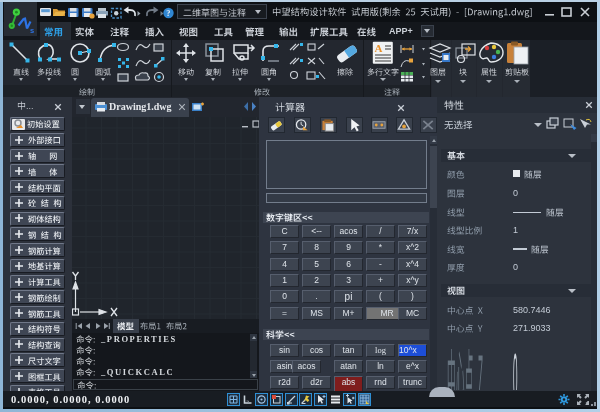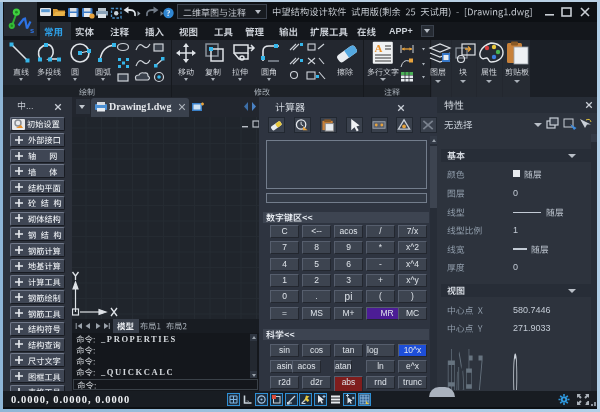--- a/index.html
+++ b/index.html
@@ -608,34 +608,34 @@
 <div class="abs" style="left:366px;top:273.9px;width:29px;height:13px;background:#3d4450;border:1px solid #23272f;border-top-color:#565e6d;border-left-color:#565e6d;color:#dfe4ea;font-size:8.5px;font-family:Liberation Sans;text-align:center;line-height:11px">+</div>
 <div class="abs" style="left:398px;top:273.9px;width:29px;height:13px;background:#3d4450;border:1px solid #23272f;border-top-color:#565e6d;border-left-color:#565e6d;color:#dfe4ea;font-size:8.5px;font-family:Liberation Sans;text-align:center;line-height:11px">x^y</div>
 <div class="abs" style="left:270px;top:290.2px;width:29px;height:13px;background:#3d4450;border:1px solid #23272f;border-top-color:#565e6d;border-left-color:#565e6d;color:#dfe4ea;font-size:8.5px;font-family:Liberation Sans;text-align:center;line-height:11px">0</div>
 <div class="abs" style="left:302px;top:290.2px;width:29px;height:13px;background:#3d4450;border:1px solid #23272f;border-top-color:#565e6d;border-left-color:#565e6d;color:#dfe4ea;font-size:8.5px;font-family:Liberation Sans;text-align:center;line-height:11px">.</div>
 <div class="abs" style="left:334px;top:290.2px;width:29px;height:13px;background:#3d4450;border:1px solid #23272f;border-top-color:#565e6d;border-left-color:#565e6d;color:#dfe4ea;font-size:10px;font-family:Liberation Sans;text-align:center;line-height:11px">pi</div>
 <div class="abs" style="left:366px;top:290.2px;width:29px;height:13px;background:#3d4450;border:1px solid #23272f;border-top-color:#565e6d;border-left-color:#565e6d;color:#dfe4ea;font-size:8.5px;font-family:Liberation Sans;text-align:center;line-height:11px">(</div>
 <div class="abs" style="left:398px;top:290.2px;width:29px;height:13px;background:#3d4450;border:1px solid #23272f;border-top-color:#565e6d;border-left-color:#565e6d;color:#dfe4ea;font-size:8.5px;font-family:Liberation Sans;text-align:center;line-height:11px">)</div>
 <div class="abs" style="left:270px;top:306.5px;width:29px;height:13px;background:#3d4450;border:1px solid #23272f;border-top-color:#565e6d;border-left-color:#565e6d;color:#dfe4ea;font-size:8.5px;font-family:Liberation Sans;text-align:center;line-height:11px">=</div>
 <div class="abs" style="left:302px;top:306.5px;width:29px;height:13px;background:#3d4450;border:1px solid #23272f;border-top-color:#565e6d;border-left-color:#565e6d;color:#dfe4ea;font-size:8.5px;font-family:Liberation Sans;text-align:center;line-height:11px">MS</div>
 <div class="abs" style="left:334px;top:306.5px;width:29px;height:13px;background:#3d4450;border:1px solid #23272f;border-top-color:#565e6d;border-left-color:#565e6d;color:#dfe4ea;font-size:8.5px;font-family:Liberation Sans;text-align:center;line-height:11px">M+</div>
-<div class="abs" style="left:366px;top:306.5px;width:42px;height:13px;background:#4c1d95;border:1px solid #23272f;border-top-color:#565e6d;border-left-color:#565e6d;color:#dfe4ea;font-size:8.5px;font-family:Liberation Sans;text-align:center;line-height:11px">MR</div>
+<div class="abs" style="left:366px;top:306.5px;width:42px;height:13px;background:#737373;border:1px solid #23272f;border-top-color:#565e6d;border-left-color:#565e6d;color:#dfe4ea;font-size:8.5px;font-family:Liberation Sans;text-align:center;line-height:11px">MR</div>
 <div class="abs" style="left:398px;top:306.5px;width:29px;height:13px;background:#3d4450;border:1px solid #23272f;border-top-color:#565e6d;border-left-color:#565e6d;color:#dfe4ea;font-size:8.5px;font-family:Liberation Sans;text-align:center;line-height:11px">MC</div>
 <div class="abs" style="left:263px;top:329px;width:166px;height:11px;background:#3d4451"></div>
 <div style="position:absolute;left:266.0px;top:329.0px;width:30px;height:12px;line-height:0"><svg width="30" height="12" viewBox="0 -9.0 30 12" style="overflow:visible">
       <path d="M4.3 -6.5C4.8 -6.1 5.4 -5.5 5.7 -5.1L6.4 -5.8C6.1 -6.2 5.5 -6.7 5 -7.1ZM4 -4.1C4.5 -3.7 5.2 -3.1 5.4 -2.7L6.2 -3.4C5.9 -3.8 5.2 -4.4 4.7 -4.7ZM3.3 -7.6C2.5 -7.3 1.4 -7 0.4 -6.8C0.5 -6.6 0.6 -6.2 0.6 -6C1 -6 1.3 -6.1 1.7 -6.1V-5.1H0.3V-4.1H1.5C1.2 -3.2 0.7 -2.3 0.2 -1.7C0.4 -1.4 0.6 -1 0.7 -0.7C1 -1.1 1.4 -1.7 1.7 -2.4V0.8H2.7V-2.9C2.9 -2.5 3.1 -2.1 3.3 -1.9L3.9 -2.7C3.7 -2.9 3 -3.8 2.7 -4V-4.1H3.9V-5.1H2.7V-6.3C3.1 -6.4 3.5 -6.6 3.9 -6.7ZM3.7 -1.8 3.9 -0.8 6.6 -1.3V0.8H7.7V-1.5L8.8 -1.7L8.6 -2.7L7.7 -2.5V-7.6H6.6V-2.3Z M12.9 -3.1V-2.5H9.5V-1.6H12.9V-0.4C12.9 -0.3 12.9 -0.3 12.7 -0.3C12.5 -0.3 11.8 -0.3 11.3 -0.3C11.4 0 11.6 0.5 11.7 0.8C12.5 0.8 13 0.7 13.5 0.6C13.9 0.4 14 0.2 14 -0.4V-1.6H17.5V-2.5H14V-2.7C14.8 -3.1 15.5 -3.6 16.1 -4.1L15.4 -4.6L15.2 -4.6H11.1V-3.6H13.9C13.6 -3.4 13.3 -3.2 12.9 -3.1ZM12.7 -7.4C12.9 -7 13.1 -6.6 13.3 -6.2H11.7L12.1 -6.4C11.9 -6.7 11.6 -7.2 11.3 -7.6L10.3 -7.2C10.6 -6.9 10.8 -6.5 11 -6.2H9.6V-4.2H10.6V-5.3H16.4V-4.2H17.4V-6.2H16.1C16.4 -6.5 16.6 -6.9 16.9 -7.2L15.8 -7.6C15.6 -7.2 15.3 -6.6 15 -6.2H13.8L14.3 -6.4C14.2 -6.8 13.9 -7.3 13.6 -7.7Z M23 -1.1V-2.2L21.1 -2.9L19.7 -3.4V-3.4L21.1 -3.9L23 -4.5V-5.6L18.4 -3.9V-2.9Z M28.3 -1.1V-2.2L26.4 -2.9L25 -3.4V-3.4L26.4 -3.9L28.3 -4.5V-5.6L23.7 -3.9V-2.9Z" fill="#e8ecf2"></path>
     </svg></div>
 <div class="abs" style="left:270px;top:343.5px;width:29px;height:13px;background:#3d4450;border:1px solid #23272f;border-top-color:#565e6d;border-left-color:#565e6d;color:#dfe4ea;font-size:8.5px;font-family:Liberation Sans;text-align:center;line-height:11px">sin</div>
 <div class="abs" style="left:302px;top:343.5px;width:29px;height:13px;background:#3d4450;border:1px solid #23272f;border-top-color:#565e6d;border-left-color:#565e6d;color:#dfe4ea;font-size:8.5px;font-family:Liberation Sans;text-align:center;line-height:11px">cos</div>
 <div class="abs" style="left:334px;top:343.5px;width:29px;height:13px;background:#3d4450;border:1px solid #23272f;border-top-color:#565e6d;border-left-color:#565e6d;color:#dfe4ea;font-size:8.5px;font-family:Liberation Sans;text-align:center;line-height:11px">tan</div>
-<div class="abs" style="left:366px;top:343.5px;width:29px;height:13px;background:#3d4450;border:1px solid #23272f;border-top-color:#565e6d;border-left-color:#565e6d;color:#dfe4ea;font-size:8.5px;font-family:Liberation Sans, sans-serif;text-align:left;line-height:11px">log</div>
-<div class="abs" style="left:398px;top:343.5px;width:29px;height:13px;background:#1d4ed8;border:1px solid #23272f;border-top-color:#565e6d;border-left-color:#565e6d;color:#dfe4ea;font-size:8.5px;font-family:Liberation Sans;text-align:center;line-height:11px">10^x</div>
+<div class="abs" style="left:366px;top:343.5px;width:29px;height:13px;background:#3d4450;border:1px solid #23272f;border-top-color:#565e6d;border-left-color:#565e6d;color:#dfe4ea;font-size:8.5px;font-family:Liberation Serif, serif;text-align:center;line-height:11px">log</div>
+<div class="abs" style="left:398px;top:343.5px;width:29px;height:13px;background:#1d4ed8;border:1px solid #23272f;border-top-color:#565e6d;border-left-color:#565e6d;color:#dfe4ea;font-size:8.5px;font-family:Liberation Sans;line-height:11px">10^x</div>
 <div class="abs" style="left:270px;top:359.8px;width:29px;height:13px;background:#3d4450;border:1px solid #23272f;border-top-color:#565e6d;border-left-color:#565e6d;color:#dfe4ea;font-size:8.5px;font-family:Liberation Sans;text-align:center;line-height:11px">asin</div>
 <div class="abs" style="left:292px;top:359.8px;width:29px;height:13px;background:#3d4450;border:1px solid #23272f;border-top-color:#565e6d;border-left-color:#565e6d;color:#dfe4ea;font-size:8.5px;font-family:Liberation Sans;text-align:center;line-height:11px">acos</div>
-<div class="abs" style="left:334px;top:359.8px;width:18px;height:13px;background:#3d4450;border:1px solid #23272f;border-top-color:#565e6d;border-left-color:#565e6d;color:#dfe4ea;font-size:8.5px;font-family:Liberation Sans;text-align:center;line-height:11px">atan</div>
+<div class="abs" style="left:334px;top:359.8px;width:29px;height:13px;background:#3d4450;border:1px solid #23272f;border-top-color:#565e6d;border-left-color:#565e6d;color:#dfe4ea;font-size:8.5px;font-family:Liberation Sans;text-align:center;line-height:11px">atan</div>
 <div class="abs" style="left:366px;top:359.8px;width:29px;height:13px;background:#3d4450;border:1px solid #23272f;border-top-color:#565e6d;border-left-color:#565e6d;color:#dfe4ea;font-size:8.5px;font-family:Liberation Sans;text-align:center;line-height:11px">ln</div>
 <div class="abs" style="left:398px;top:359.8px;width:29px;height:13px;background:#3d4450;border:1px solid #23272f;border-top-color:#565e6d;border-left-color:#565e6d;color:#dfe4ea;font-size:8.5px;font-family:Liberation Sans;text-align:center;line-height:11px">e^x</div>
 <div class="abs" style="left:270px;top:376.1px;width:29px;height:13px;background:#3d4450;border:1px solid #23272f;border-top-color:#565e6d;border-left-color:#565e6d;color:#dfe4ea;font-size:8.5px;font-family:Liberation Sans;text-align:center;line-height:11px">r2d</div>
 <div class="abs" style="left:302px;top:376.1px;width:29px;height:13px;background:#3d4450;border:1px solid #23272f;border-top-color:#565e6d;border-left-color:#565e6d;color:#dfe4ea;font-size:8.5px;font-family:Liberation Sans;text-align:center;line-height:11px">d2r</div>
 <div class="abs" style="left:334px;top:376.1px;width:29px;height:28px;background:#7f1d1d;border:1px solid #23272f;border-top-color:#565e6d;border-left-color:#565e6d;color:#dfe4ea;font-size:8.5px;font-family:Liberation Sans;text-align:center;line-height:11px">abs</div>
 <div class="abs" style="left:366px;top:376.1px;width:29px;height:13px;background:#3d4450;border:1px solid #23272f;border-top-color:#565e6d;border-left-color:#565e6d;color:#dfe4ea;font-size:8.5px;font-family:Liberation Sans;text-align:center;line-height:11px">rnd</div>
 <div class="abs" style="left:398px;top:376.1px;width:29px;height:13px;background:#3d4450;border:1px solid #23272f;border-top-color:#565e6d;border-left-color:#565e6d;color:#dfe4ea;font-size:8.5px;font-family:Liberation Sans;text-align:center;line-height:11px">trunc</div>
 <div class="abs" style="left:437px;top:97px;width:160px;height:294px;background:#2d333d"></div>
 <div class="abs" style="left:437px;top:97px;width:160px;height:16px;background:#272d37"></div>
 <div style="position:absolute;left:444.0px;top:99.0px;width:21px;height:13px;line-height:0"><svg width="21" height="13" viewBox="0 -10.0 21 13" style="overflow:visible">

